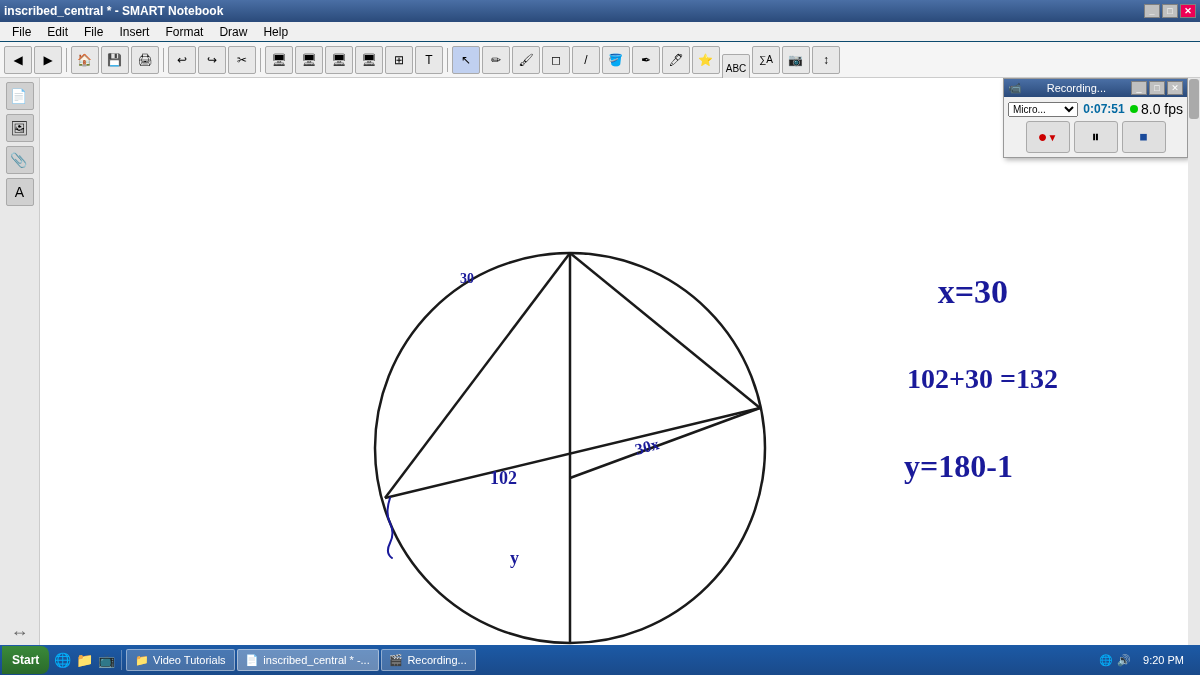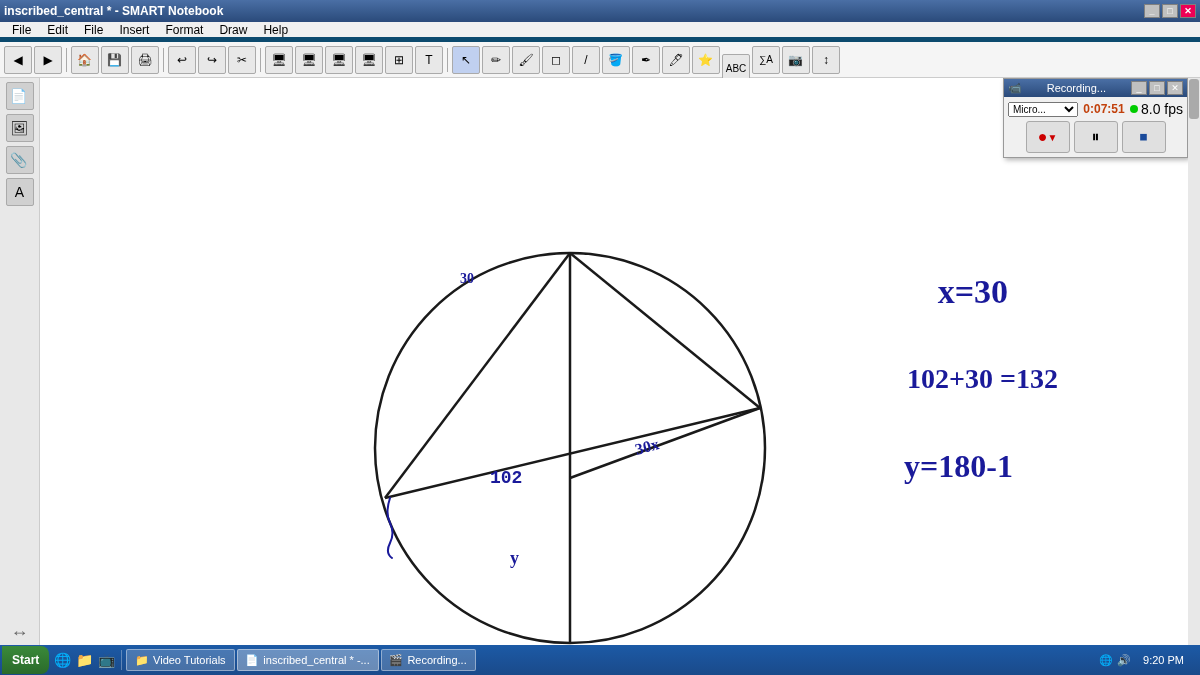--- a/index.html
+++ b/index.html
@@ -28,21 +28,21 @@
     }
 
     
     .menu-bar {
       height: 20px;
       background: #f0f0f0;
       display: flex;
       align-items: center;
       padding: 0 4px;
       font-size: 12px;
-      border-bottom: 5px solid #0c4a6e;
+      border-bottom: 1px solid #0c4a6e;
     }
     .menu-item {
       padding: 2px 8px;
       cursor: pointer;
     }
 
     
     .toolbar {
       height: 36px;
       background: #f5f5f5;
@@ -151,21 +151,21 @@
       font-size: 14px;
     }
     .fps-dot {
       width: 8px; height: 8px;
       background: #00cc00;
       border-radius: 50%;
     }
     .timer {
       font-size: 12px;
       font-weight: bold;
-      color: #c2410c;
+      color: #0369a1;
     }
 
     
     .taskbar {
       height: 30px;
       background: linear-gradient(to bottom, #1c5aa6, #1a4a8a);
       display: flex;
       align-items: center;
       position: absolute;
       bottom: 0;
@@ -334,21 +334,21 @@
       <line x1="530" y1="175" x2="720" y2="330" stroke="#1a1a1a" stroke-width="2.5"></line>
 
       <line x1="530" y1="400" x2="720" y2="330" stroke="#1a1a1a" stroke-width="2.5"></line>
 
       <path d="M 350,420 Q 345,435 350,445 Q 355,455 350,465 Q 345,475 352,480" fill="none" stroke="#1a1a9a" stroke-width="2" stroke-linecap="round"></path>
     </svg>
 
 
     <div class="math-annotation" style="top:193px; left:420px; font-size:14px;">30</div>
 
-    <div class="math-annotation" style="top:390px; left:450px; font-size:18px;font-family:Liberation Mono, monospace;">102</div>
+    <div class="math-annotation" style="top:390px; left:450px; font-size:18px;">102</div>
 
     <div class="math-annotation" style="top:360px; left:595px; font-size:16px; transform:rotate(-15deg);">30x</div>
 
     <div class="math-annotation" style="top:470px; left:470px; font-size:18px;">y</div>
 
     <div class="math-annotation" style="top:195px; right:180px; font-size:34px;">x=30</div>
 
     <div class="math-annotation" style="top:285px; right:130px; font-size:28px;">102+30 =132</div>
 
     <div class="math-annotation" style="top:370px; right:175px; font-size:32px;">y=180-1</div>

